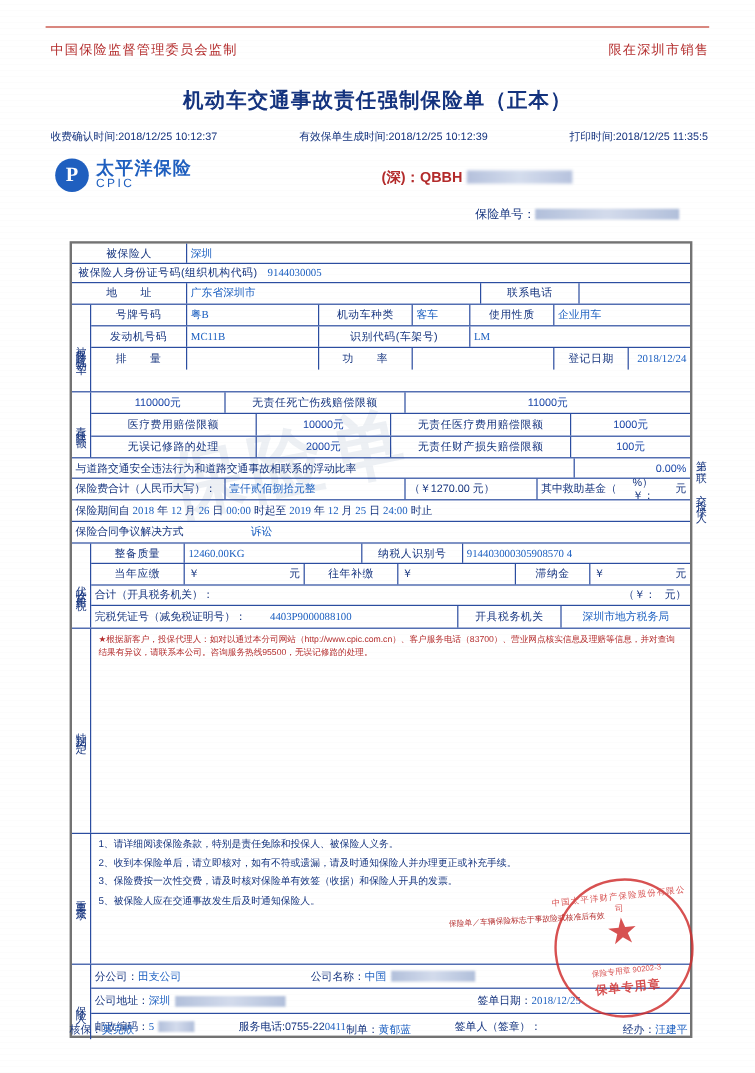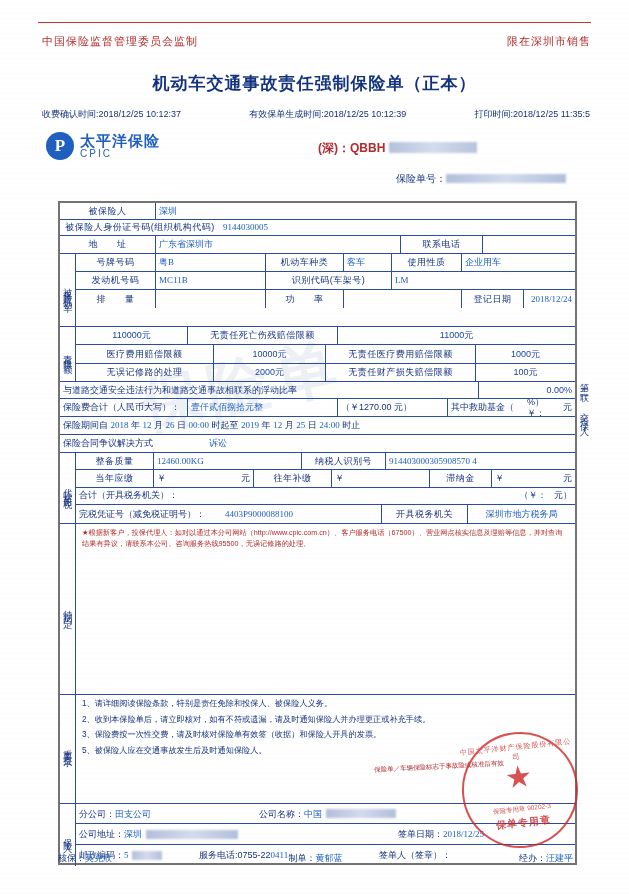--- a/index.html
+++ b/index.html
@@ -310,21 +310,21 @@
           <div class="cell hand" style="width:160px">4403P9000088100</div>
           <div class="cell lab" style="width:86px">开具税务机关</div>
           <div class="cell hand" style="flex:1;justify-content:center">深圳市地方税务局</div>
         </div>
       </div>
     </div>
 
     <div class="row" style="height:170px">
       <div class="cell vert" style="width:16px">特别约定</div>
       <div style="flex:1">
-        <div class="note">★根据新客户，投保代理人：如对以通过本分司网站（http://www.cpic.com.cn）、客户服务电话（67500）、营业网点核实信息及理赔等信息，并对查询结果有异议，请联系本公司。咨询服务热线95500，无误记修路的处理。</div>
+        <div class="note">★根据新客户，投保代理人：如对以通过本分司网站（http://www.cpic.com.cn）、客户服务电话（83700）、营业网点核实信息及理赔等信息，并对查询结果有异议，请联系本公司。咨询服务热线95500，无误记修路的处理。</div>
       </div>
     </div>
 
     <div class="row" style="height:108px">
       <div class="cell vert" style="width:16px">重要提示</div>
       <div style="flex:1;position:relative;">
         <div class="tips">1、请详细阅读保险条款，特别是责任免除和投保人、被保险人义务。</div>
         <div class="tips" style="padding-top:0">2、收到本保险单后，请立即核对，如有不符或遗漏，请及时通知保险人并办理更正或补充手续。</div>
         <div class="tips" style="padding-top:0">3、保险费按一次性交费，请及时核对保险单有效签（收据）和保险人开具的发票。</div>
         <div class="tips" style="padding-top:0">5、被保险人应在交通事故发生后及时通知保险人。</div>

